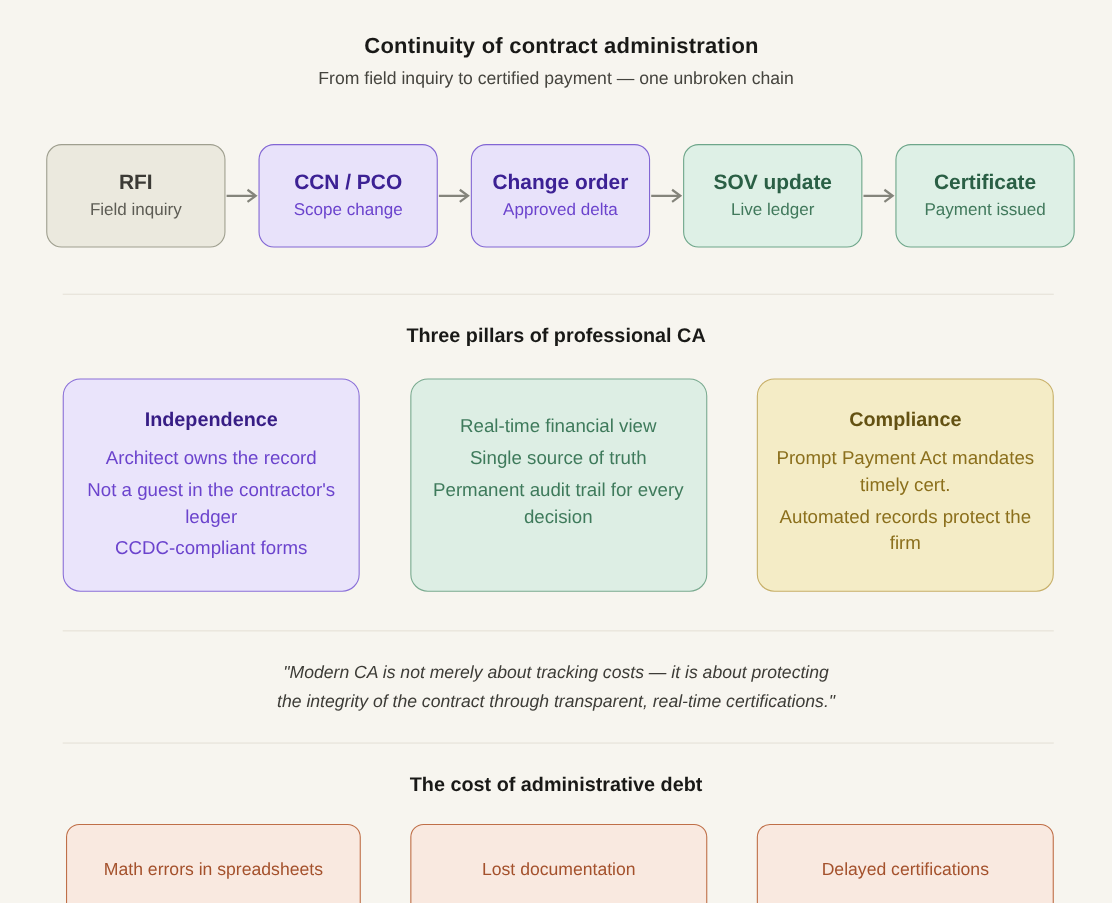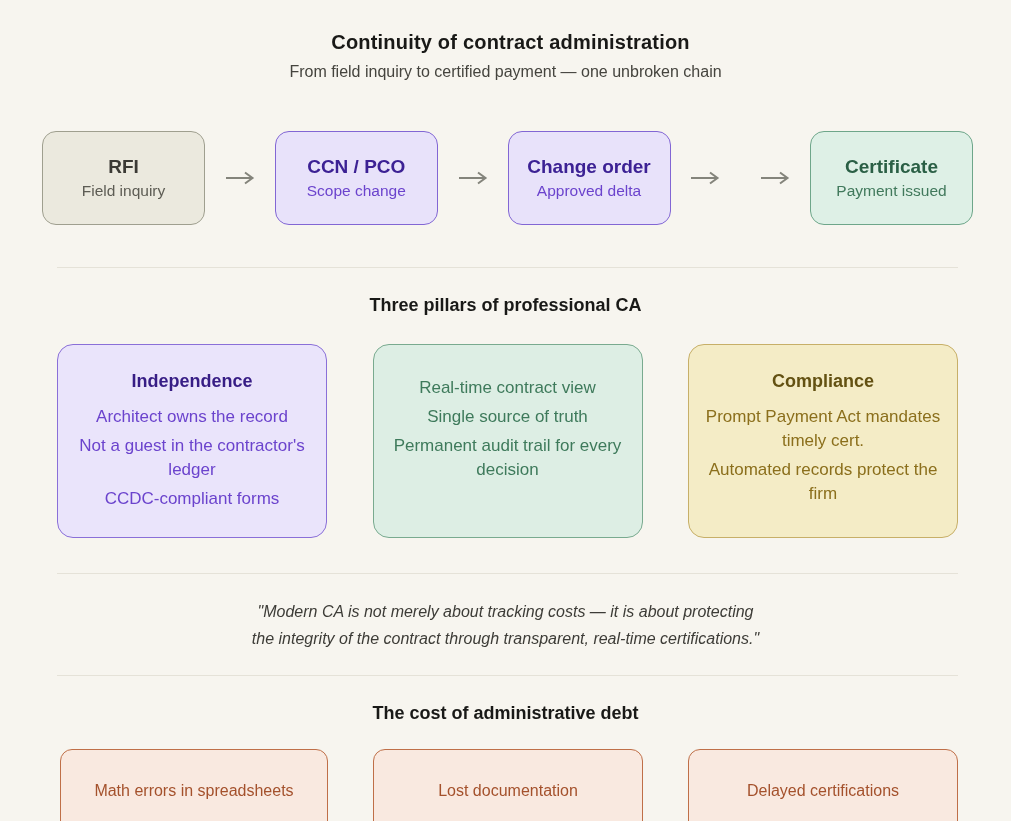--- a/index.html
+++ b/index.html
@@ -110,20 +110,24 @@
   <div class="flow-box purple">
     <div class="t">Change order</div>
     <div class="s">Approved delta</div>
   </div>
   <div class="flow-arrow">
     <svg width="30" height="14" viewBox="0 0 30 14">
         <line x1="1" y1="7" x2="26" y2="7" stroke="#84847b" stroke-width="2"></line>
         <polyline points="20,1.5 27.5,7 20,12.5" fill="none" stroke="#84847b" stroke-width="2"></polyline>
       </svg>
   </div>
+  <div class="flow-box green">
+    <div class="t">SOV update</div>
+    <div class="s">Live ledger</div>
+  </div>
   <div class="flow-arrow">
     <svg width="30" height="14" viewBox="0 0 30 14">
         <line x1="1" y1="7" x2="26" y2="7" stroke="#84847b" stroke-width="2"></line>
         <polyline points="20,1.5 27.5,7 20,12.5" fill="none" stroke="#84847b" stroke-width="2"></polyline>
       </svg>
   </div>
   <div class="flow-box green">
     <div class="t">Certificate</div>
     <div class="s">Payment issued</div>
   </div>
@@ -134,21 +138,21 @@
 <div class="section-heading">Three pillars of professional CA</div>
 
 <div class="pillars-row">
   <div class="pillar-card purple">
     <div class="pt">Independence</div>
     <p>Architect owns the record</p>
     <p>Not a guest in the contractor's ledger</p>
     <p>CCDC-compliant forms</p>
   </div>
   <div class="pillar-card green">
-    <p>Real-time contract view</p>
+    <p>Real-time financial view</p>
     <p>Single source of truth</p>
     <p>Permanent audit trail for every decision</p>
   </div>
   <div class="pillar-card gold">
     <div class="pt">Compliance</div>
     <p>Prompt Payment Act mandates timely cert.</p>
     <p>Automated records protect the firm</p>
   </div>
 </div>
 

